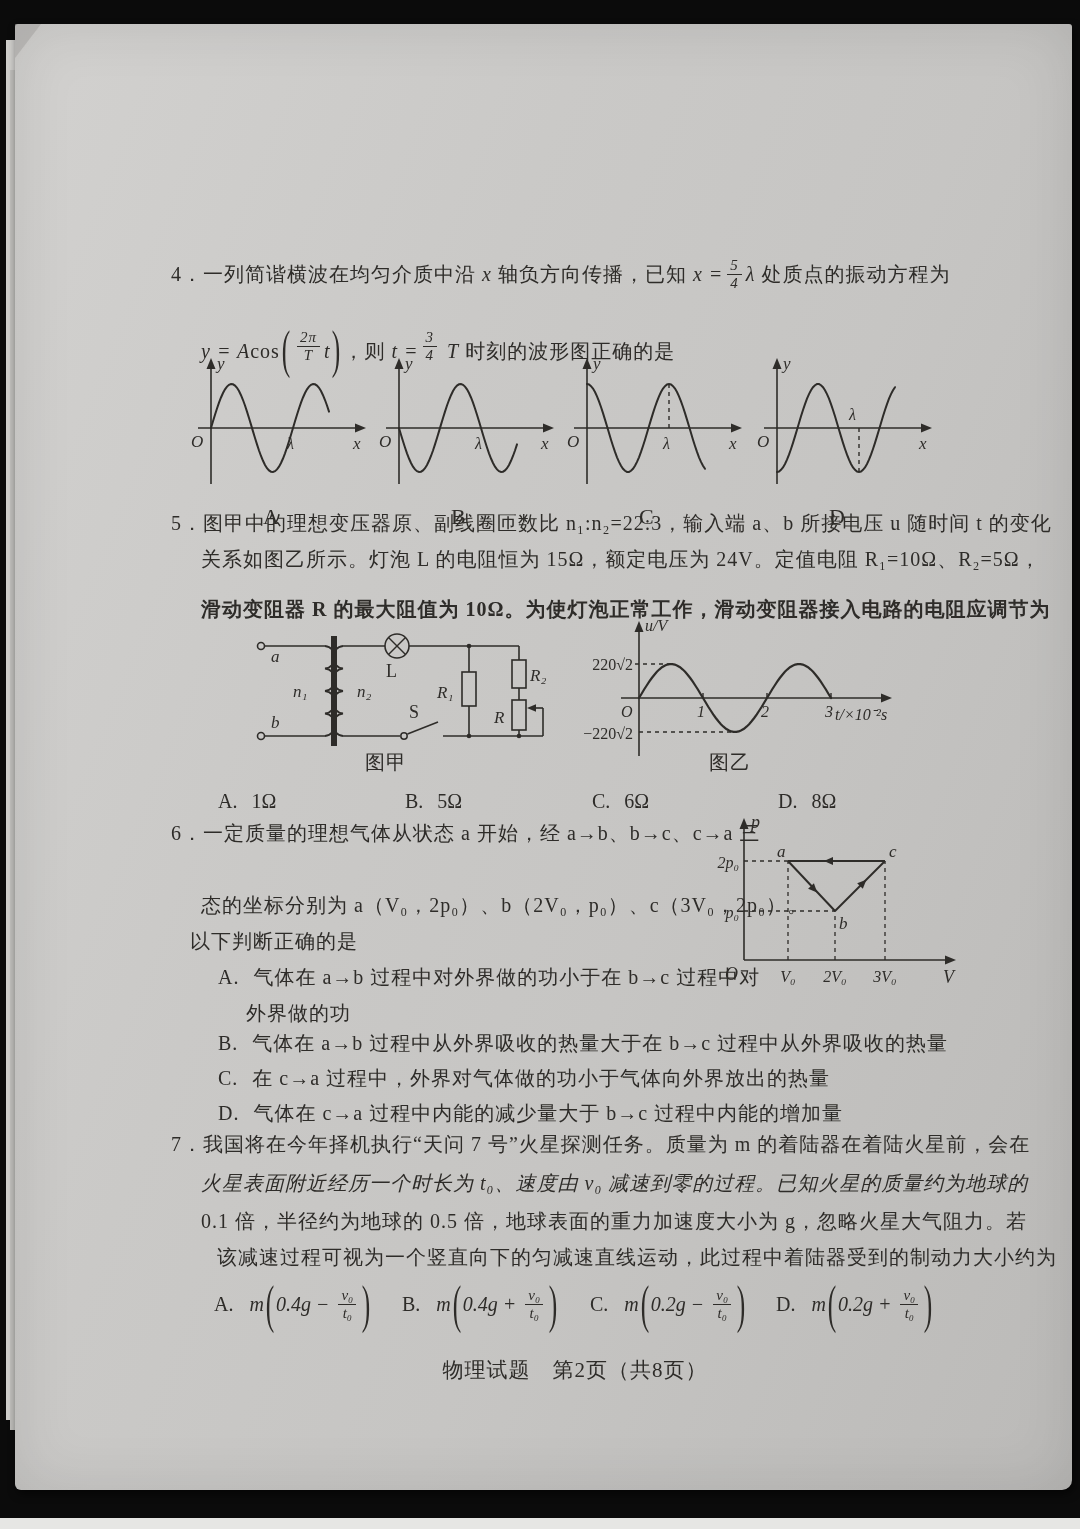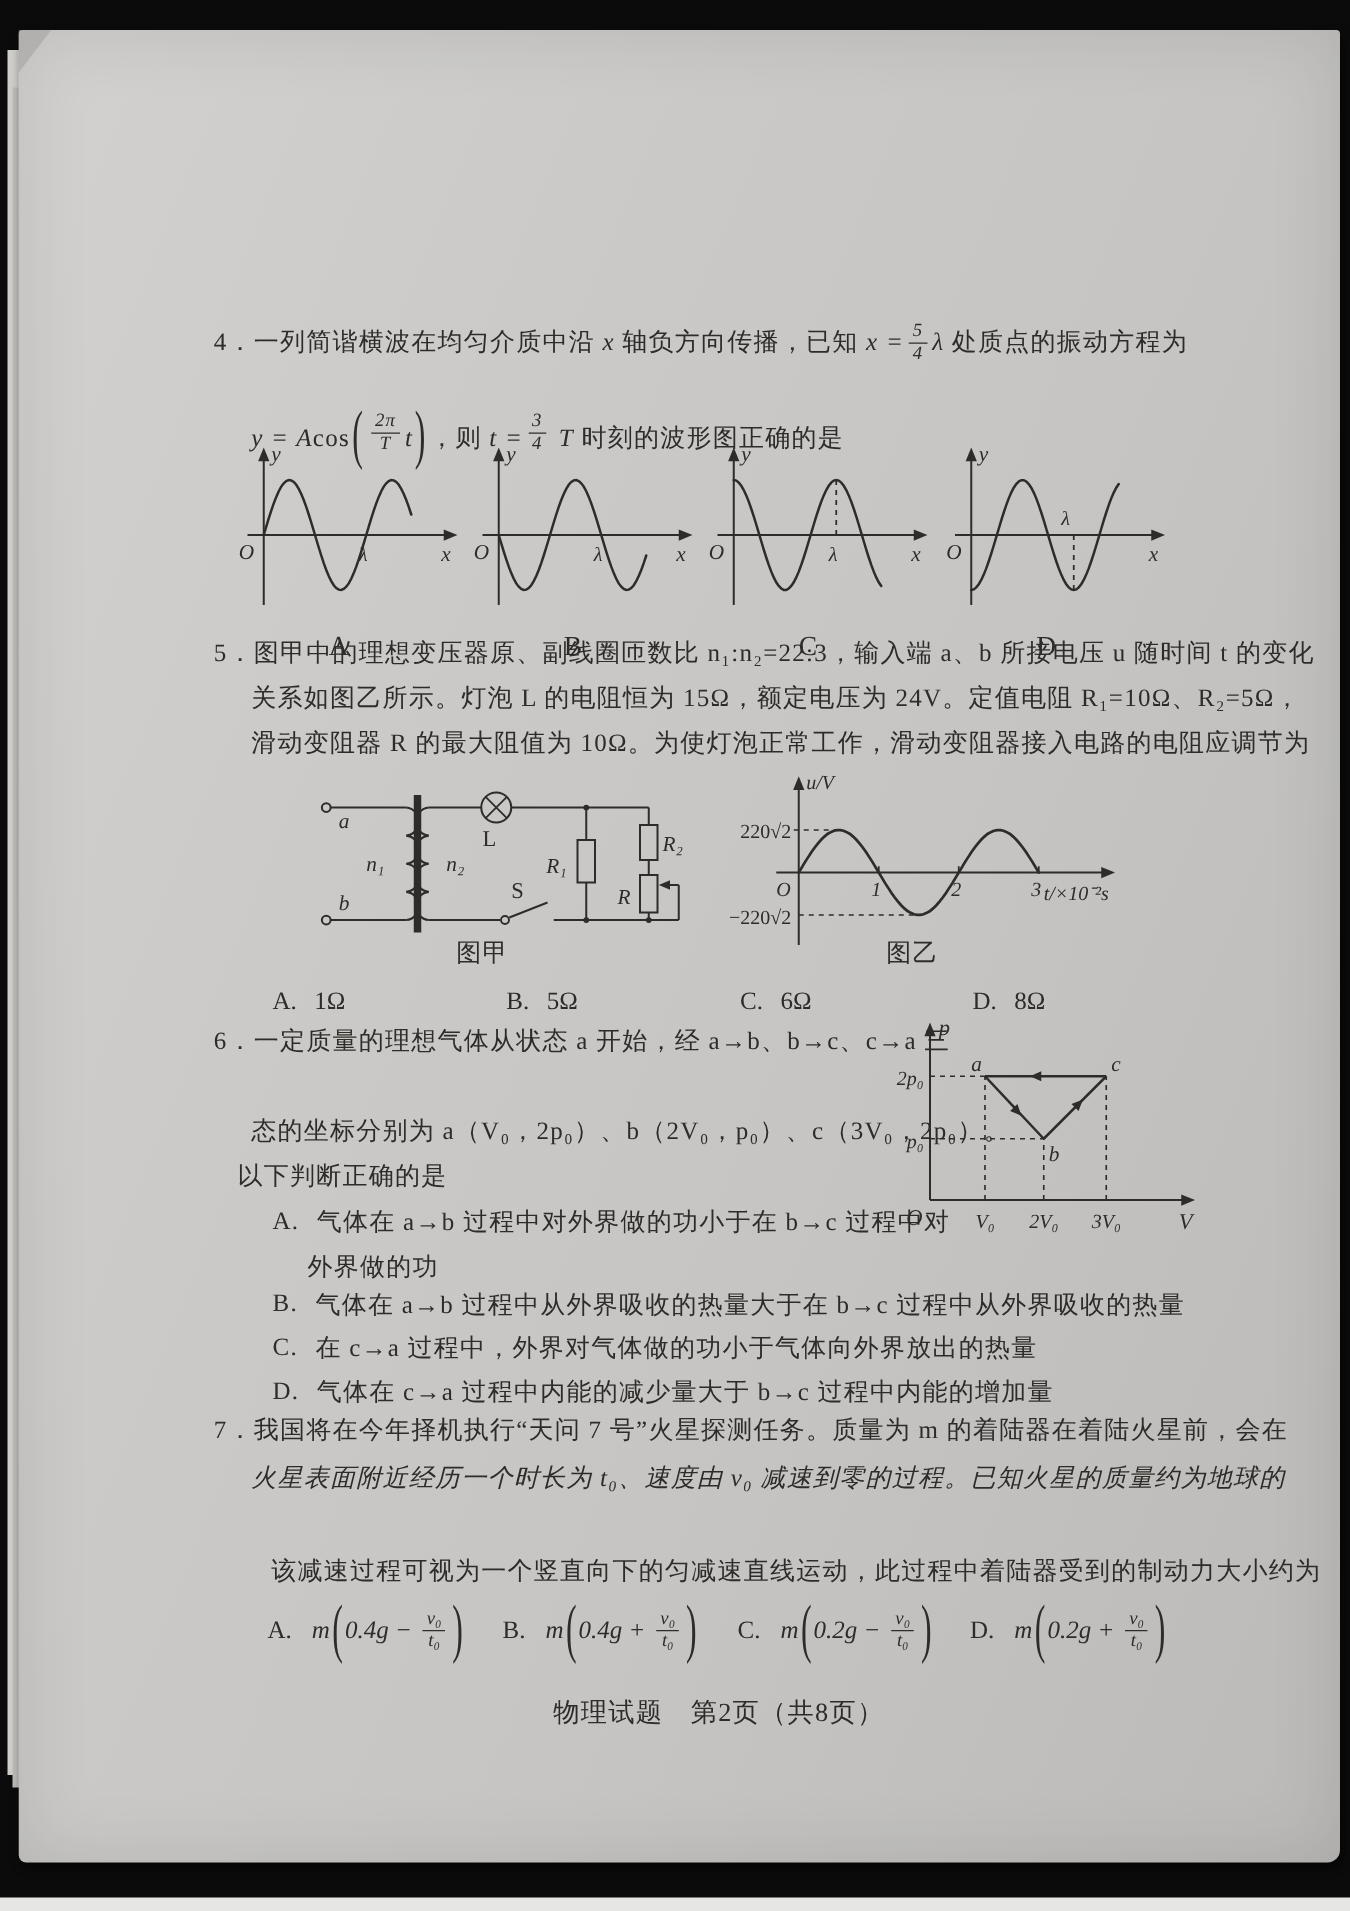--- a/index.html
+++ b/index.html
@@ -107,21 +107,21 @@
     <text x="168" y="97" font-size="17" font-style="italic">x</text>
     <text x="6" y="95" font-size="17" font-style="italic">O</text>
     <text class="lam" x="98" y="68" font-size="16" font-style="italic">λ</text>
     <text x="78" y="172" font-size="22">D</text>
   </svg>
 
   <div class="t cjk" style="left:156px;top:487px;">
     <span>5．</span><span>图甲中的理想变压器原、副线圈匝数比 n₁:n₂=22:3，输入端 a、b 所接电压 u 随时间 t 的变化</span>
   </div>
   <div class="t cjk" style="left:186px;top:523px;text-align:center;"><span>关系如图乙所示。灯泡 L 的电阻恒为 15Ω，额定电压为 24V。定值电阻 R₁=10Ω、R₂=5Ω，</span></div>
-  <div class="t cjk" style="left:186px;top:559px;"><span>滑动变阻器 R 的最大阻值为 10Ω。为使灯泡正常工作，滑动变阻器接入电路的电阻应调节为</span></div>
+  <div class="t cjk" style="left:186px;top:573px;font-weight:bold;"><span>滑动变阻器 R 的最大阻值为 10Ω。为使灯泡正常工作，滑动变阻器接入电路的电阻应调节为</span></div>
 
   <svg style="left:232px;top:592px;" width="310" height="160" viewBox="0 0 310 160">
     <circle cx="14" cy="30" r="3.5" fill="none" stroke="#2e2c29" stroke-width="1.6"></circle>
     <circle cx="14" cy="120" r="3.5" fill="none" stroke="#2e2c29" stroke-width="1.6"></circle>
     <line x1="17.5" y1="30" x2="78" y2="30" stroke="#2e2c29" stroke-width="1.6"></line>
     <line x1="17.5" y1="120" x2="78" y2="120" stroke="#2e2c29" stroke-width="1.6"></line>
     <path d="M78,30 A11.3,11.3 0 0 1 78,52.5 A11.3,11.3 0 0 1 78,75 A11.3,11.3 0 0 1 78,97.5 A11.3,11.3 0 0 1 78,120" fill="none" stroke="#2e2c29" stroke-width="1.8"></path>
     <rect x="84" y="20" width="6" height="110" fill="#2e2c29"></rect>
     <path d="M96,30 A11.3,11.3 0 0 0 96,52.5 A11.3,11.3 0 0 0 96,75 A11.3,11.3 0 0 0 96,97.5 A11.3,11.3 0 0 0 96,120" fill="none" stroke="#2e2c29" stroke-width="1.8"></path>
     <line x1="96" y1="30" x2="138" y2="30" stroke="#2e2c29" stroke-width="1.6"></line>
@@ -224,20 +224,21 @@
   <div class="opt cjk" style="left:203px;top:940px;"><span class="lbl">A.</span><span>气体在 a→b 过程中对外界做的功小于在 b→c 过程中对</span></div>
   <div class="opt cjk" style="left:231px;top:976px;"><span>外界做的功</span></div>
   <div class="opt cjk" style="left:203px;top:1006px;"><span class="lbl">B.</span><span>气体在 a→b 过程中从外界吸收的热量大于在 b→c 过程中从外界吸收的热量</span></div>
   <div class="opt cjk" style="left:203px;top:1041px;"><span class="lbl">C.</span><span>在 c→a 过程中，外界对气体做的功小于气体向外界放出的热量</span></div>
   <div class="opt cjk" style="left:203px;top:1076px;"><span class="lbl">D.</span><span>气体在 c→a 过程中内能的减少量大于 b→c 过程中内能的增加量</span></div>
 
   <div class="t cjk" style="left:156px;top:1108px;">
     <span>7．</span><span>我国将在今年择机执行“天问 7 号”火星探测任务。质量为 m 的着陆器在着陆火星前，会在</span>
   </div>
   <div class="t cjk" style="left:186px;top:1147px;font-style:italic;"><span>火星表面附近经历一个时长为 t₀、速度由 v₀ 减速到零的过程。已知火星的质量约为地球的</span></div>
+  <div class="t cjk" style="left:186px;top:1185px;"><span>0.1 倍，半径约为地球的 0.5 倍，地球表面的重力加速度大小为 g，忽略火星大气阻力。若</span></div>
   <div class="t cjk" style="left:202px;top:1222px;font-family:Liberation Mono, monospace;"><span>该减速过程可视为一个竖直向下的匀减速直线运动，此过程中着陆器受到的制动力大小约为</span></div>
 
   <div class="fopt" style="left:199px;top:1248px;">
     <span class="lbl">A.</span><span class="it">m</span><span class="bp">(</span><span class="it">0.4g − </span><span class="frac"><span class="fn">v₀</span><span class="fd">t₀</span></span><span class="bp">)</span>
   </div>
   <div class="fopt" style="left:387px;top:1248px;">
     <span class="lbl">B.</span><span class="it">m</span><span class="bp">(</span><span class="it">0.4g + </span><span class="frac"><span class="fn">v₀</span><span class="fd">t₀</span></span><span class="bp">)</span>
   </div>
   <div class="fopt" style="left:575px;top:1248px;">
     <span class="lbl">C.</span><span class="it">m</span><span class="bp">(</span><span class="it">0.2g − </span><span class="frac"><span class="fn">v₀</span><span class="fd">t₀</span></span><span class="bp">)</span>

